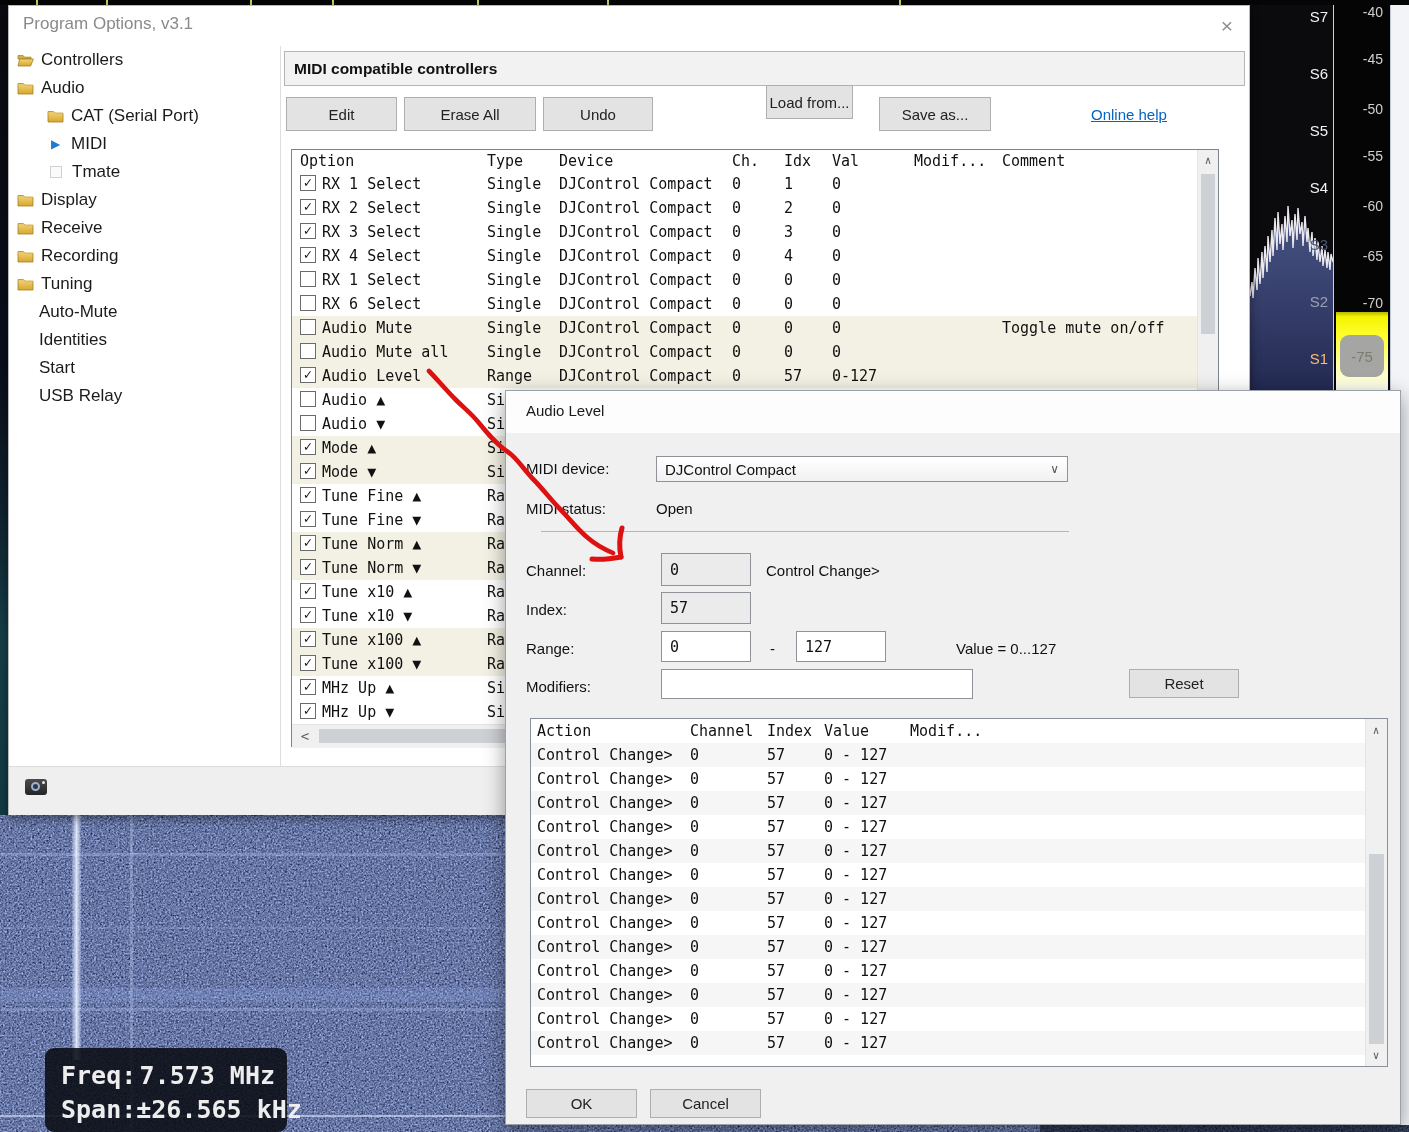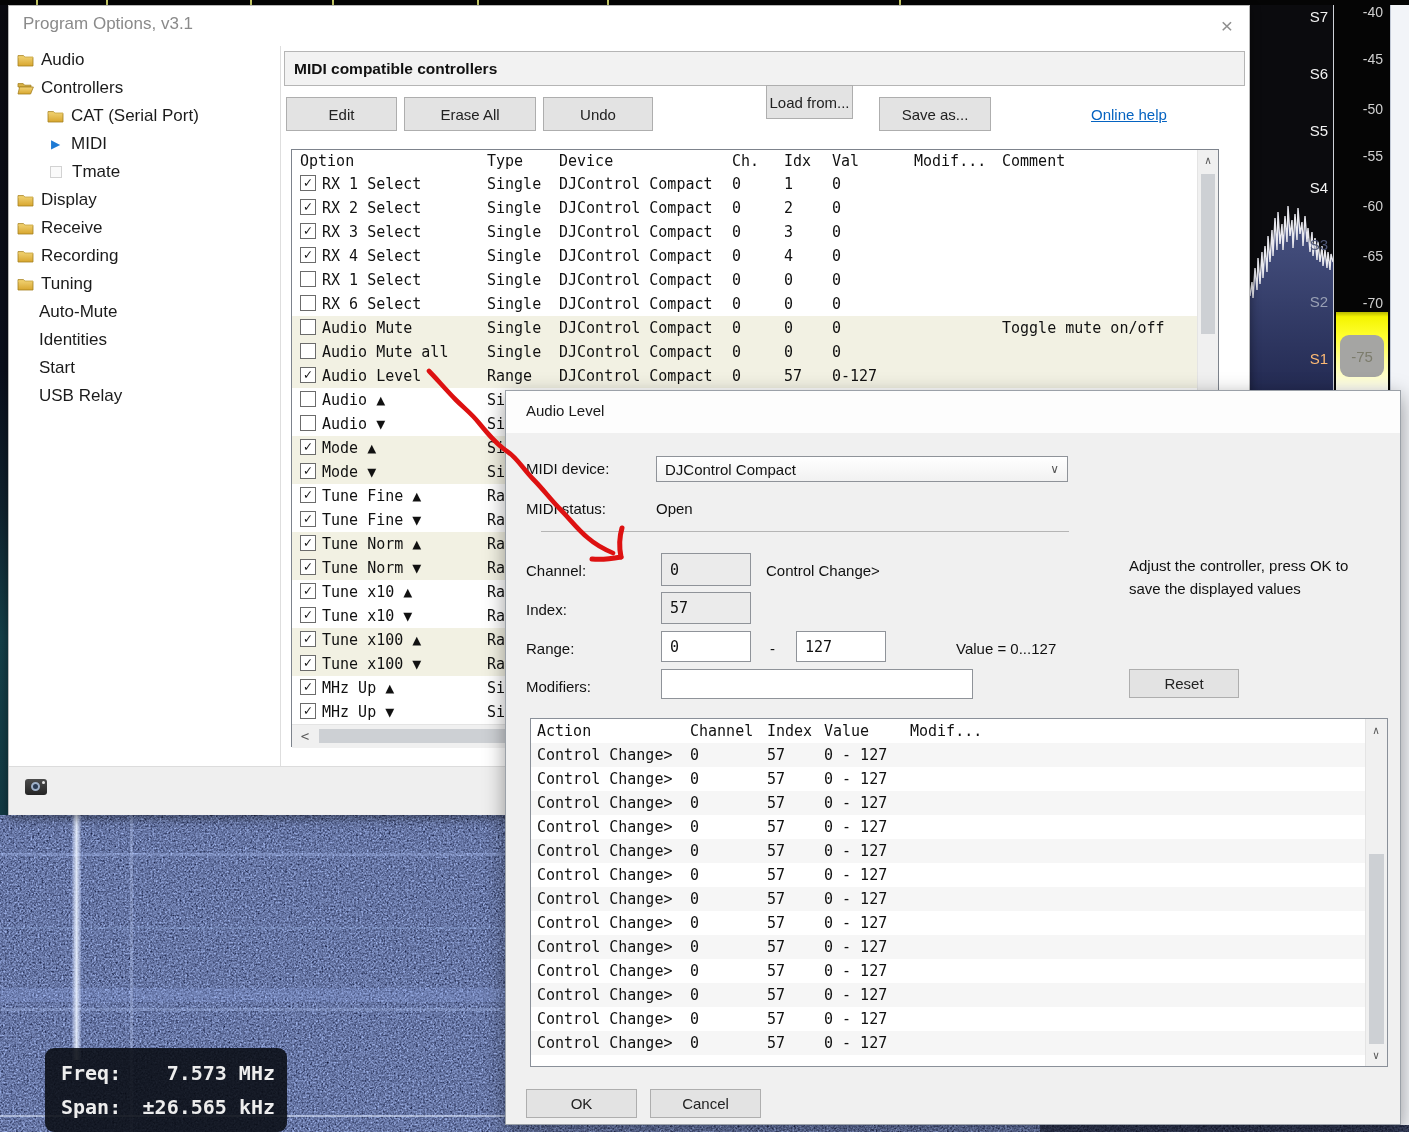--- a/index.html
+++ b/index.html
@@ -92,21 +92,21 @@
   #dhead{position:absolute;left:0;top:0;width:835px;height:24px;}
   #dhead span{position:absolute;top:3px;}
   .dc-action{left:6px;} .dc-channel{left:159px;} .dc-index{left:236px;} .dc-value{left:293px;} .dc-modif{left:379px;}
   #drows{position:absolute;left:0;top:24px;width:835px;}
   .drow{position:relative;height:24px;}
   .drow:nth-child(odd){background:#f6f6f6;}
   .drow span{position:absolute;top:3px;white-space:pre;}
   #d-vsb{right:0;top:0;width:21px;height:347px;border-left:1px solid #e4e4e4;}
   
   #readout{left:45px;top:1048px;width:242px;height:84px;background:rgba(9,13,19,.88);border-radius:9px;
-     font-family:"DejaVu Sans Mono","DejaVu Sans",monospace;font-size:20px;font-weight:600;color:#ededed;}
+     font-family:"DejaVu Sans Mono","DejaVu Sans",monospace;font-size:25px;font-weight:600;color:#ededed;}
   .ro-line{position:absolute;left:16px;right:12px;display:flex;}
   .ro-line .v{flex:1;text-align:right;white-space:pre;}
   
   #arrow{left:0;top:0;pointer-events:none;}
   .z0{z-index:0}.z2{z-index:2}.z3{z-index:3}.z5{z-index:5}.z6{z-index:6}.z10{z-index:10}.z30{z-index:30}
 </style>
 </head>
 <body>
 
 <div id="stage">
@@ -180,29 +180,29 @@
   </div>
   <div id="white-strip" class="abs z2"></div>
 
   <div id="win" class="abs z5">
     <div id="win-title" class="abs">Program Options, v3.1</div>
     <div id="win-close" class="abs">×</div>
 
     <div id="tree" class="abs">
         <div class="titem lvl0">
           <svg class="ticon">
+            <use href="#folder-open"></use>
+          </svg>
+          <span>Controllers</span>
+        </div>
+        <div class="titem lvl0">
+          <svg class="ticon">
             <use href="#folder-closed"></use>
           </svg>
           <span>Audio</span>
-        </div>
-        <div class="titem lvl0">
-          <svg class="ticon">
-            <use href="#folder-open"></use>
-          </svg>
-          <span>Controllers</span>
         </div>
         <div class="titem lvl1">
           <svg class="ticon">
             <use href="#folder-closed"></use>
           </svg>
           <span>CAT (Serial Port)</span>
         </div>
         <div class="titem lvl1">
           <span class="tplay">▶</span>
           <span>MIDI</span>
@@ -565,21 +565,20 @@
     <div class="dlabel" style="left:20px;top:249px">Range:</div>
     <div class="dfield white" style="left:155px;top:240px;width:90px;height:31px">0</div>
     <div class="dlabel" style="left:264px;top:249px">-</div>
     <div class="dfield white" style="left:290px;top:240px;width:90px;height:31px">127</div>
     <div class="dlabel" style="left:450px;top:249px">Value = 0...127</div>
 
     <div class="dlabel" style="left:20px;top:287px">Modifiers:</div>
     <div class="dfield white" style="left:155px;top:278px;width:312px;height:30px"></div>
     <div class="btn" style="left:623px;top:278px;width:110px;height:29px">Reset</div>
 
-    <div id="dlg-hint" class="abs">Adjust the controller, press OK to save the displayed values</div>
 
     <div id="dtable" class="abs">
       <div id="dhead">
         <span class="dc-action">Action</span>
         <span class="dc-channel">Channel</span>
         <span class="dc-index">Index</span>
         <span class="dc-value">Value</span>
         <span class="dc-modif">Modif...</span>
       </div>
       <div id="drows">

